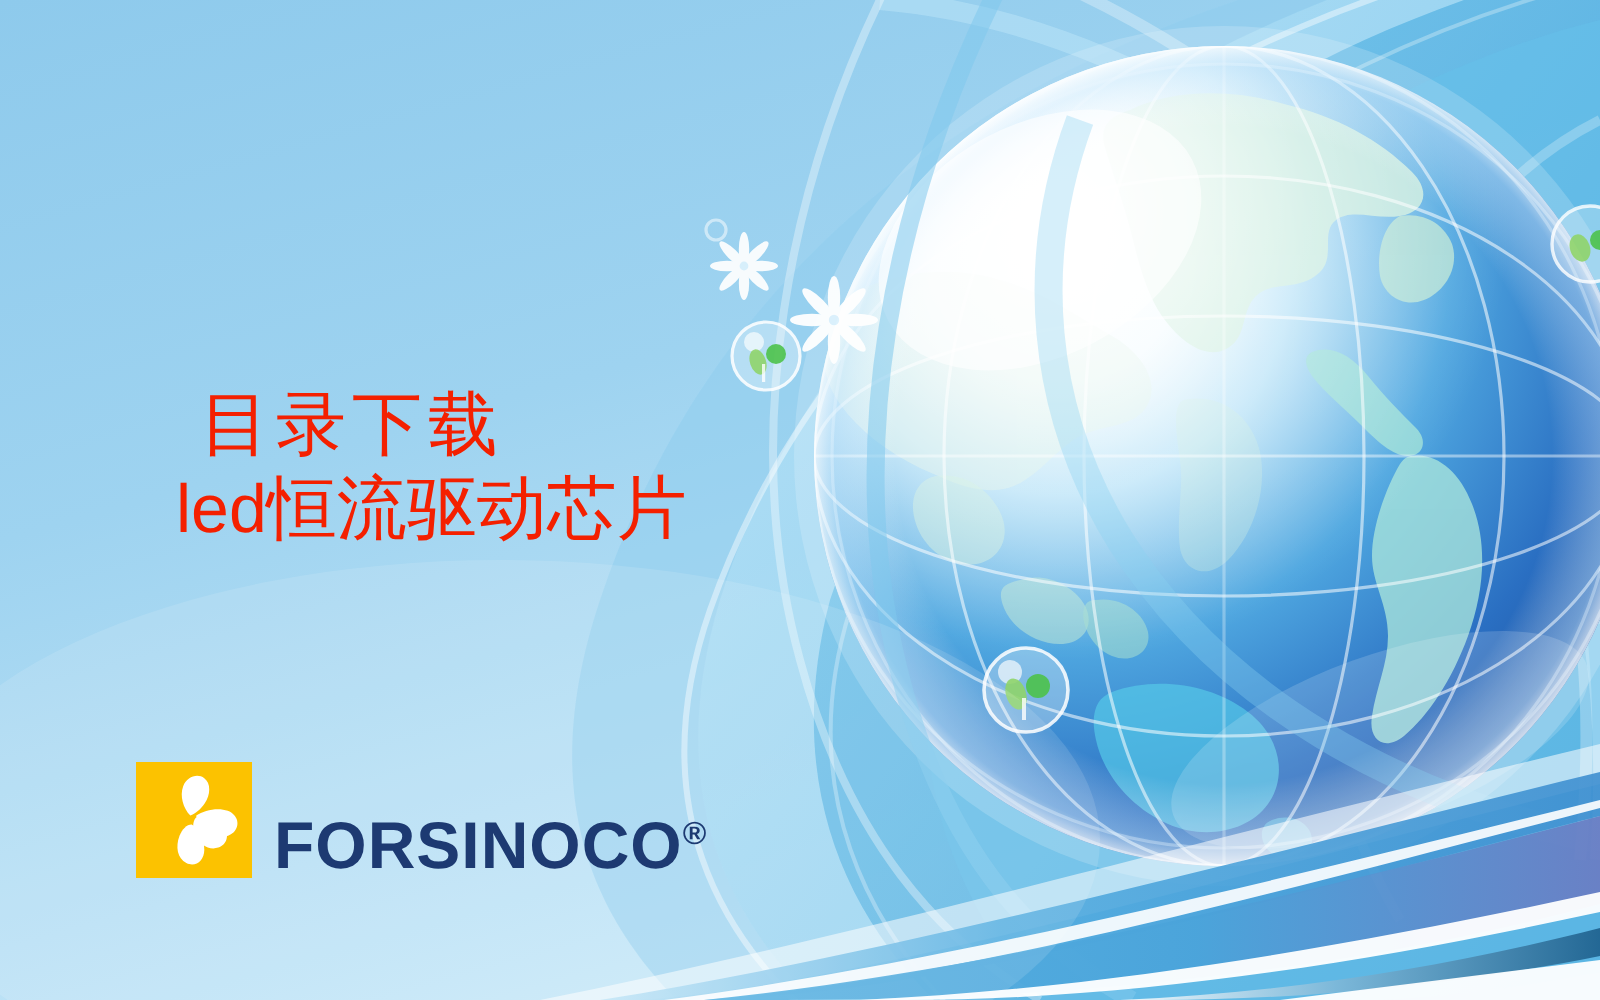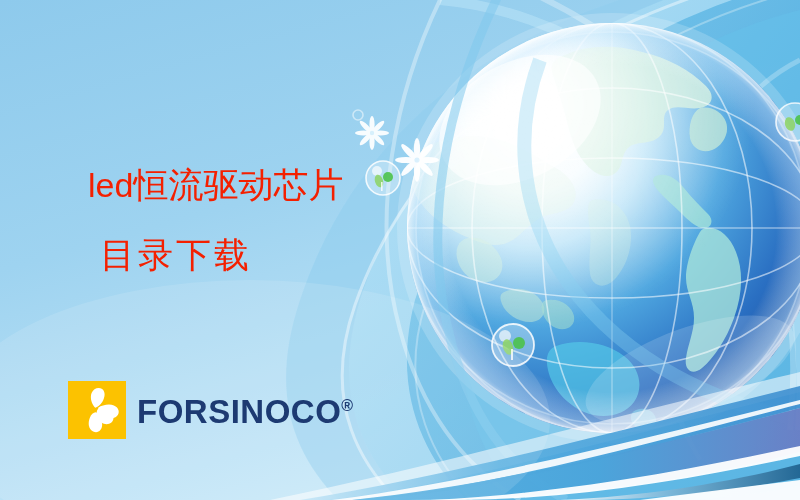--- a/index.html
+++ b/index.html
@@ -55,21 +55,21 @@
     letter-spacing: 3px;
   }
 
   
   .logo {
     position: absolute;
     left: 68px;
     top: 381px;
     z-index: 20;
     display: flex;
-    align-items: center;
+    align-items: flex-end;
     user-select: none;
   }
   .logo-mark {
     width: 58px;
     height: 58px;
     background: #fcc200;
     position: relative;
     flex: 0 0 auto;
   }
   .logo-mark svg { display: block; }
@@ -346,24 +346,24 @@
         <path d="M 560,500 C 650,496 730,482 800,464 L 800,478 C 730,492 650,500 580,500 Z" fill="url(#bandDark)" opacity="0.9"></path>
         <path d="M 640,500 L 800,480 L 800,500 Z" fill="#ffffff" opacity="0.95"></path>
         <path d="M 690,500 C 730,498 770,492 800,486 L 800,500 Z" fill="#f7fbfe"></path>
       </g>
 
       <ellipse cx="250" cy="420" rx="300" ry="140" fill="#ffffff" opacity="0.12"></ellipse>
     </g>
   </svg>
 
   <div class="headline">
+    <div class="headline-line l2">目录下载</div>
     <div class="headline-line l1">
       <span>led</span><span class="cjk">恒流驱动芯片</span>
     </div>
-    <div class="headline-line l2">目录下载</div>
   </div>
 
   <div class="logo">
     <div class="logo-mark">
       <svg width="58" height="58" viewBox="0 0 58 58">
         <g fill="#ffffff">
           <path d="M27.5 26.5 C24.5 22.5 23.5 16 26 11.5 C28.5 7 34 6 37 9 C40 12 39 17.5 35.5 21.5 C33 24.4 30 26 27.5 26.5 Z" transform="rotate(-8 29 29)"></path>
           <path d="M26.5 29.5 C22 28 16.5 23.5 15 18.5 C13.4 13.2 17 8.8 21.8 9.6 C26.3 10.4 29.2 15 30 20.5 C30.5 24.2 29 27.8 26.5 29.5 Z" transform="rotate(128 29 29)"></path>
           <path d="M30 28 C34.5 27 40 29 43 33 C46.2 37.3 44.6 43 39.6 44 C34.8 45 30.5 41.5 28.8 36.5 C27.7 33.3 28.2 29.8 30 28 Z" transform="rotate(-6 29 29)"></path>
           <path d="M27.5 31 C30.5 33.5 32.5 39 31.5 44.5 C30.5 50 25.5 52.5 21.5 49.5 C17.4 46.4 17.5 40.5 20.5 35.5 C22.4 32.4 25.2 30.5 27.5 31 Z" transform="rotate(-10 29 29)"></path>

